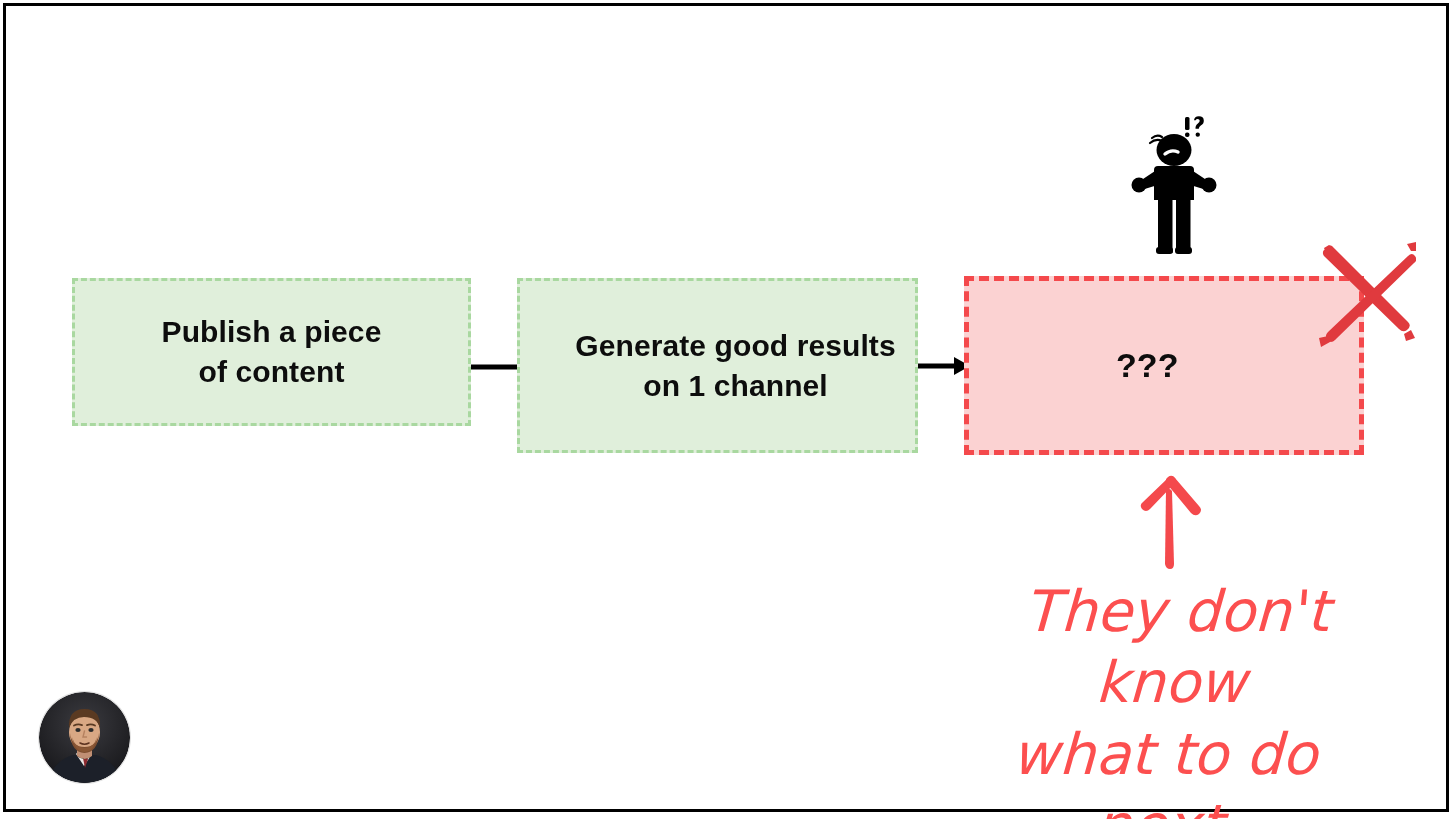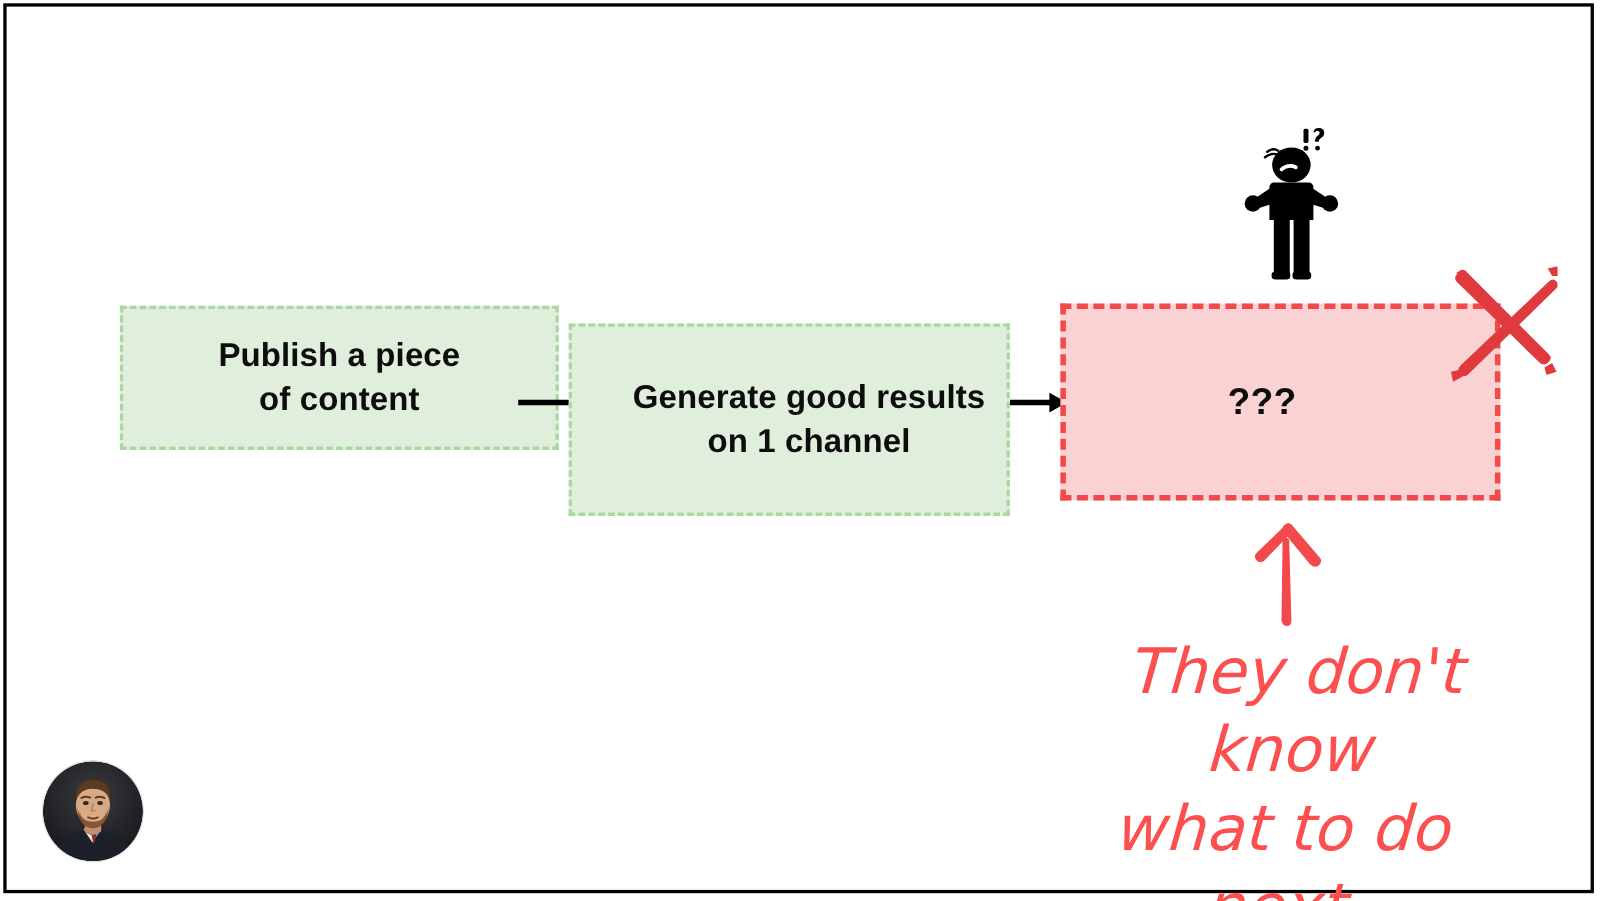--- a/index.html
+++ b/index.html
@@ -47,22 +47,22 @@
     background: #fbd2d2;
     border: 5px dashed #f4494c;
   }
   .node-label {
     font-weight: bold;
     color: #0d0d0d;
     font-size: 30px;
     letter-spacing: 0.1px;
     white-space: pre-line;
   }
-  #node-1 { left: 72px;  top: 278px; width: 399px; height: 131px; margin-left: 37px; }
-  #node-2 { left: 517px; top: 294px; width: 401px; height: 175px; padding-left: 36px; }
+  #node-1 { left: 72px;  top: 278px; width: 399px; height: 148px; }
+  #node-2 { left: 517px; top: 278px; width: 401px; height: 175px; padding-left: 36px; }
   #node-3 { left: 964px; top: 276px; width: 400px; height: 179px; }
 
   #node-3 .node-label {
     font-size: 34px;
     position: absolute;
     left: 147px;
     top: 62px;
   }
 
   

